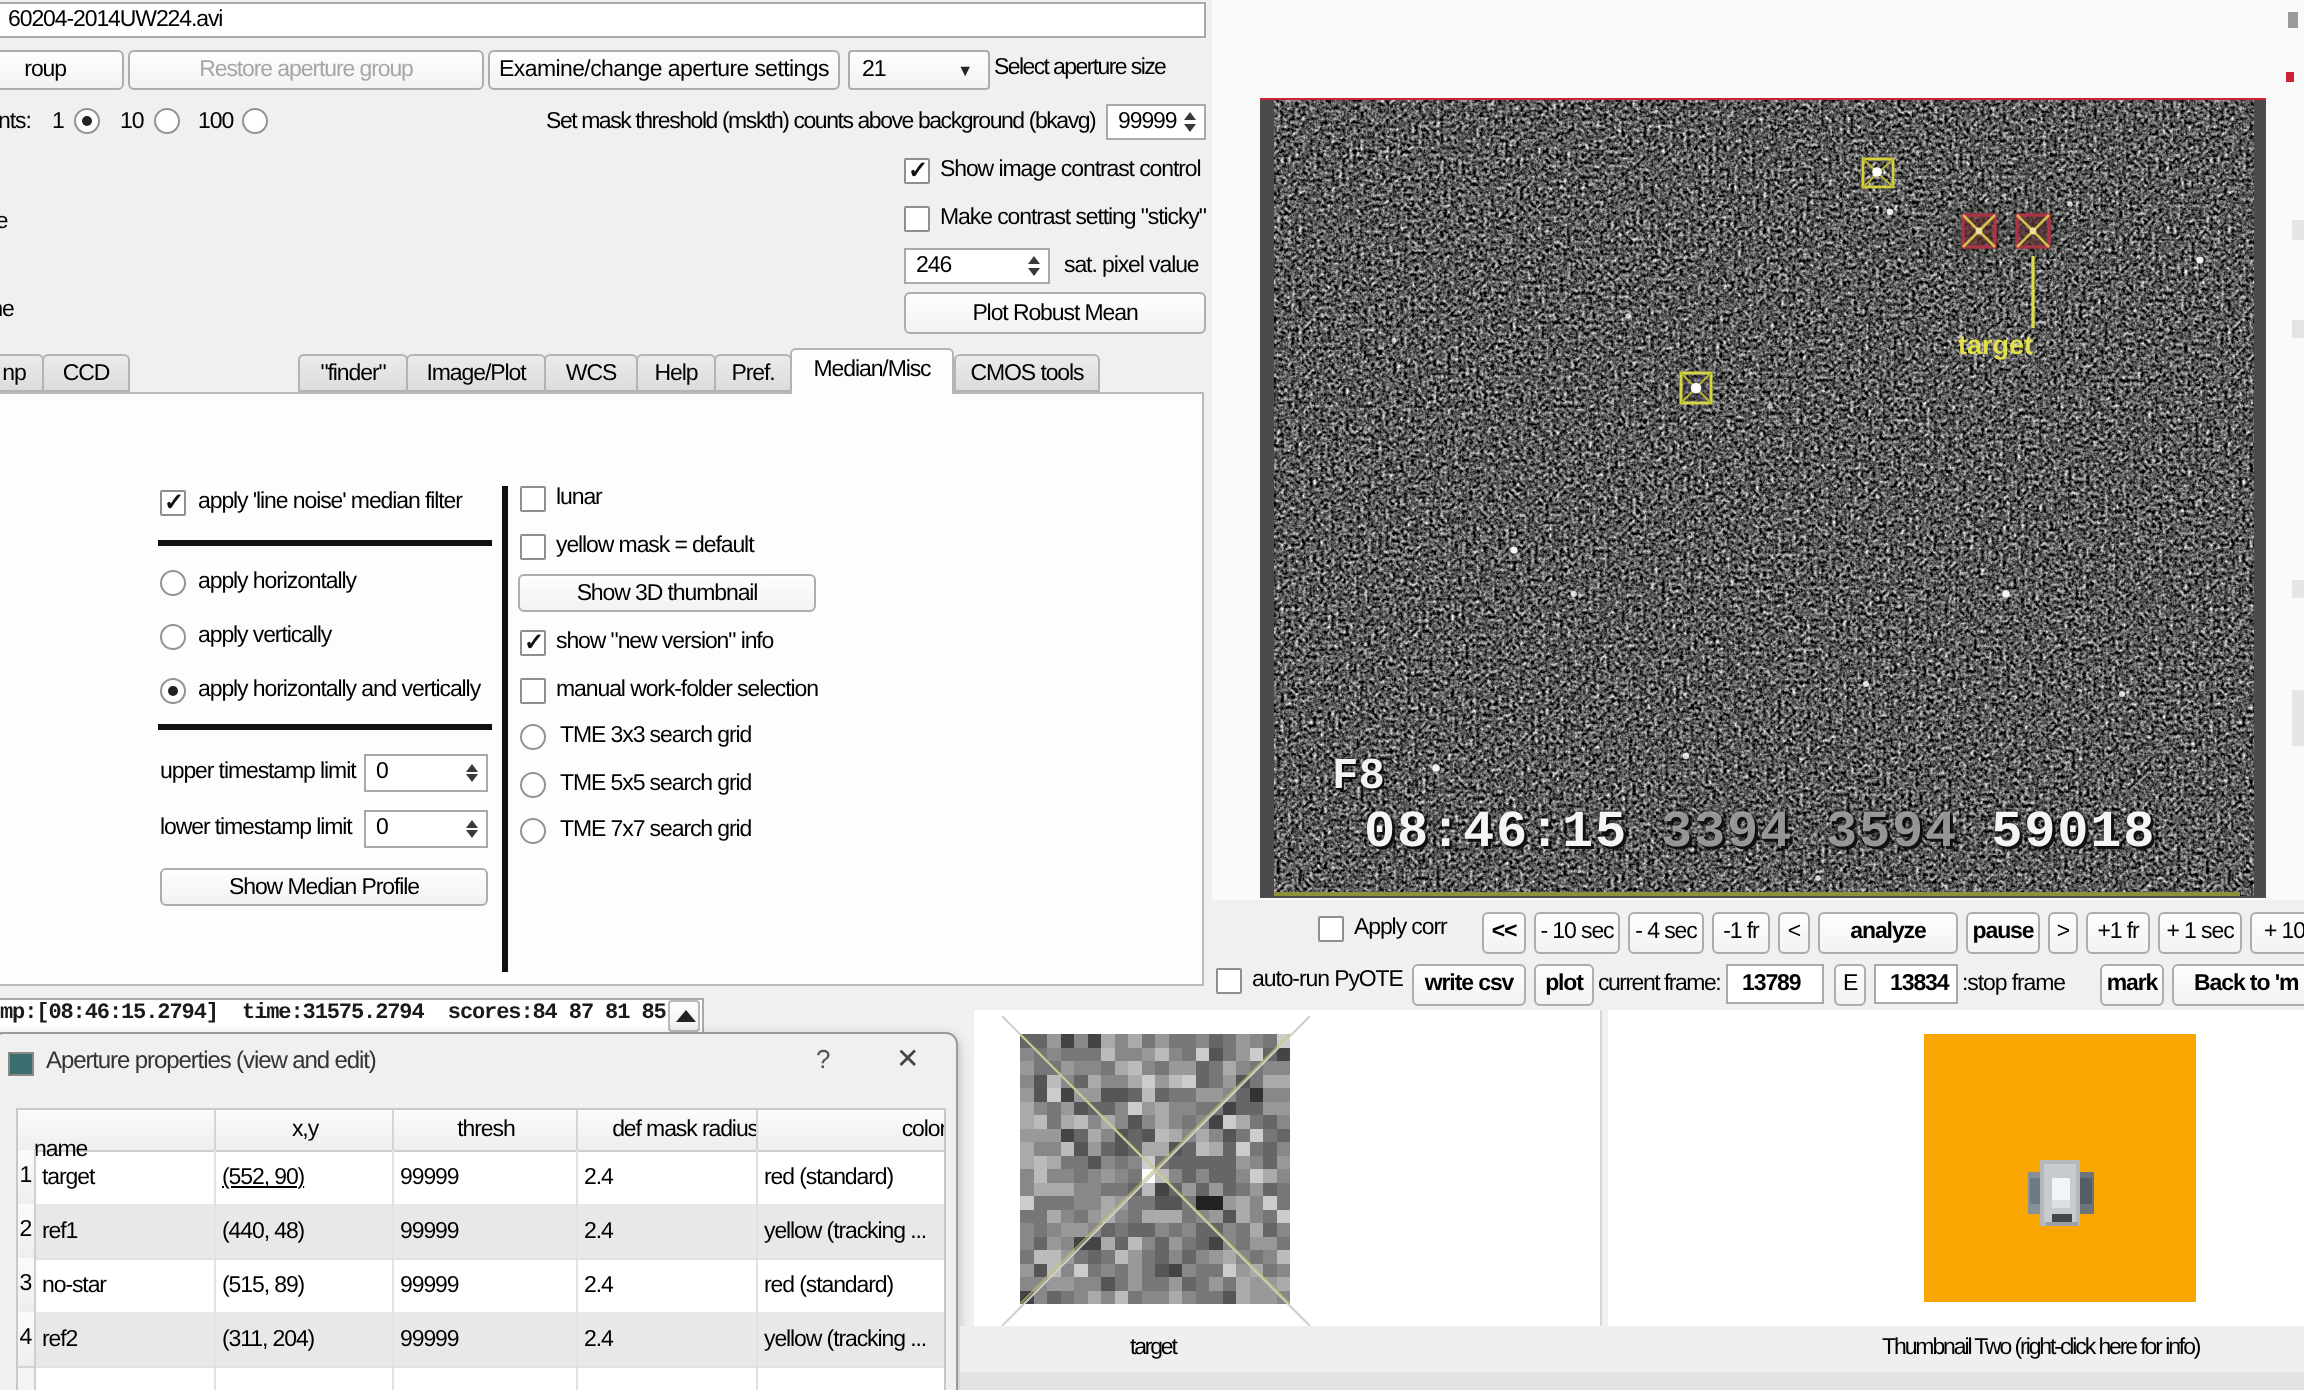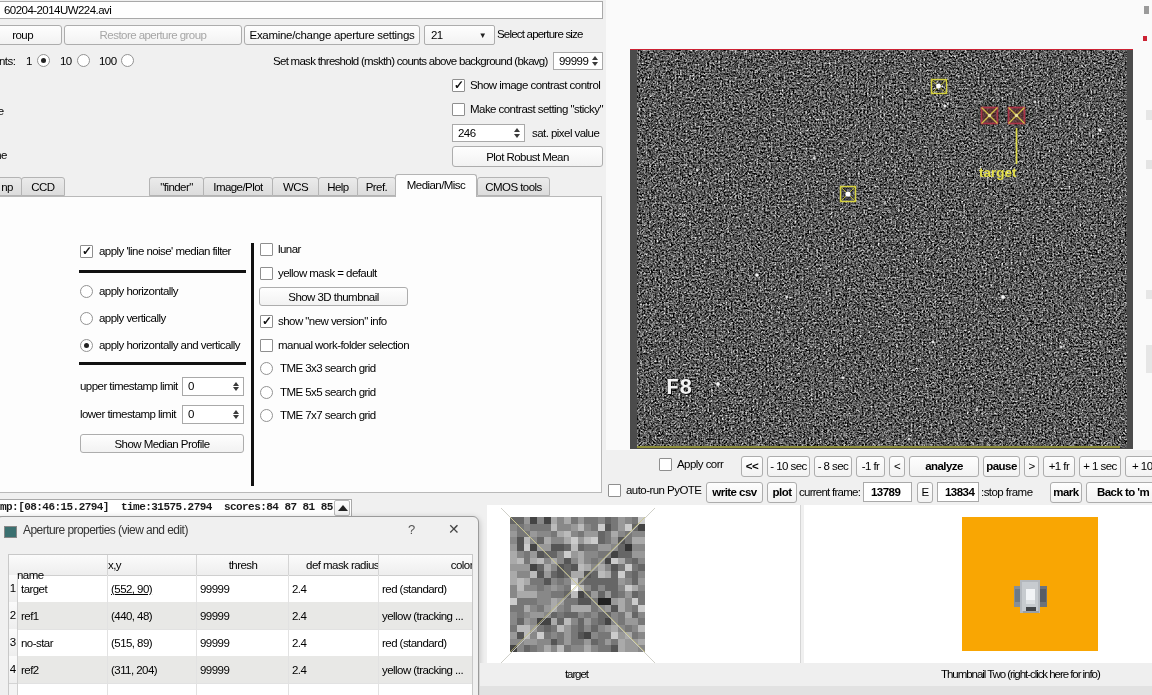--- a/index.html
+++ b/index.html
@@ -200,28 +200,29 @@
       <rect x="378.5" y="58.5" width="16" height="16" stroke="#ab3448" stroke-width="1.7" fill="rgba(115,42,48,0.45)"></rect>
       <path d="M378.5 58.5 L394.5 74.5 M394.5 58.5 L378.5 74.5" stroke="#d2c24a" stroke-width="1.3"></path>
       <circle cx="386.5" cy="66.5" r="1.7" fill="#e8e29a"></circle>
 
       <path d="M386.5 79 L386.5 115" stroke="#e0dc48" stroke-width="1.6"></path>
     </g>
     <text x="349" y="128" font-family="Liberation Sans,sans-serif" font-size="13.5" font-weight="bold" fill="#e4e04a" letter-spacing="0">target</text>
   </svg>
 
   <div class="abs" style="left:36px;top:327px;font-family:'Liberation Mono',monospace;font-weight:bold;font-size:22px;letter-spacing:0;color:#f2f2f2;text-shadow:0 0 2px #000,1px 1px 0 #111;">F8</div>
+  <div class="abs" style="left:52px;top:352px;font-family:'Liberation Mono',monospace;font-weight:bold;font-size:26px;letter-spacing:0.9px;white-space:pre;text-shadow:0 0 2px #000,1.5px 1.5px 0 #151515;"><span style="color:#f4f4f4;">08:46:15</span><span style="color:rgba(185,185,185,0.8);"> 3394 3594</span><span style="color:#f4f4f4;"> 59018</span></div>
   <div class="abs" style="left:7px;top:397.5px;width:483px;height:1.5px;background:#90903a;z-index:5;"></div>
 </div>
 
 <div class="cb" style="left:659px;top:458px;"></div>
 <div class="lbl" style="left:677px;top:458px;">Apply corr</div>
 <div class="btn" style="left:741px;top:456px;width:22px;height:21px;font-weight:bold;">&lt;&lt;</div>
 <div class="btn" style="left:767px;top:456px;width:43px;height:21px;">- 10 sec</div>
-<div class="btn" style="left:814px;top:456px;width:38px;height:21px;">- 8 sec</div>
+<div class="btn" style="left:814px;top:456px;width:38px;height:21px;">- 4 sec</div>
 <div class="btn" style="left:856px;top:456px;width:29px;height:21px;">-1 fr</div>
 <div class="btn" style="left:889px;top:456px;width:16px;height:21px;">&lt;</div>
 <div class="btn" style="left:909px;top:456px;width:70px;height:21px;font-weight:bold;">analyze</div>
 <div class="btn" style="left:983px;top:456px;width:37px;height:21px;font-weight:bold;">pause</div>
 <div class="btn" style="left:1024px;top:456px;width:15px;height:21px;">&gt;</div>
 <div class="btn" style="left:1043px;top:456px;width:32px;height:21px;">+1 fr</div>
 <div class="btn" style="left:1079px;top:456px;width:42px;height:21px;">+ 1 sec</div>
 <div class="btn" style="left:1125px;top:456px;width:40px;height:21px;text-align:left;padding-left:6px;">+ 10</div>
 
 <div class="cb" style="left:608px;top:484px;"></div>
@@ -239,21 +240,21 @@
 <div class="abs" style="left:-4px;top:516px;width:483px;height:190px;background:#f0f0f0;border:1px solid #9a9a9a;border-radius:6px 6px 0 0;box-sizing:border-box;box-shadow:0 2px 6px rgba(0,0,0,0.25);"></div>
 <div class="abs" style="left:4px;top:526px;width:11px;height:10px;background:#3a6f6f;border:1px solid #888;"></div>
 <div class="abs" style="left:23px;top:523px;font-size:12px;color:#333;">Aperture properties (view and edit)</div>
 <div class="abs" style="left:408px;top:522px;font-size:13px;color:#555;">?</div>
 <div class="abs" style="left:448px;top:521px;font-size:14px;color:#444;">✕</div>
 
 <div class="abs" style="left:8px;top:554px;width:465px;height:150px;background:#fff;border:1px solid #c8c8c8;box-sizing:border-box;overflow:hidden;">
 
   <div class="abs" style="left:0;top:0;width:465px;height:20px;background:linear-gradient(#fbfbfb,#eeeeee);border-bottom:1px solid #cfcfcf;"></div>
   <div class="abs" style="left:8px;top:10px;width:90px;height:20px;line-height:20px;text-align:left;">name</div>
-  <div class="abs" style="left:98px;top:0;width:89px;height:20px;line-height:20px;text-align:left;border-left:1px solid #d4d4d4;">x,y</div>
+  <div class="abs" style="left:98px;top:0;width:89px;height:20px;line-height:20px;text-align:center;border-left:1px solid #d4d4d4;">x,y</div>
   <div class="abs" style="left:187px;top:0;width:92px;height:20px;line-height:20px;text-align:center;border-left:1px solid #d4d4d4;">thresh</div>
   <div class="abs" style="left:279px;top:0;width:90px;height:20px;line-height:20px;text-align:right;border-left:1px solid #d4d4d4;">def mask radius</div>
   <div class="abs" style="left:369px;top:0;width:94px;height:20px;line-height:20px;text-align:right;border-left:1px solid #d4d4d4;">color</div>
 
   <div class="abs" style="left:0;top:20px;width:8px;height:120px;background:#f4f4f4;"></div>
   <div class="abs" style="left:0;top:20px;width:8px;height:27px;background:linear-gradient(#fbfbfb,#eee);border-bottom:1px solid #d4d4d4;text-align:center;line-height:27px;letter-spacing:0;">1</div>
   <div class="abs" style="left:0;top:47px;width:8px;height:27px;background:linear-gradient(#fbfbfb,#eee);border-bottom:1px solid #d4d4d4;text-align:center;line-height:27px;letter-spacing:0;">2</div>
   <div class="abs" style="left:0;top:74px;width:8px;height:27px;background:linear-gradient(#fbfbfb,#eee);border-bottom:1px solid #d4d4d4;text-align:center;line-height:27px;letter-spacing:0;">3</div>
   <div class="abs" style="left:0;top:101px;width:8px;height:27px;background:linear-gradient(#fbfbfb,#eee);border-bottom:1px solid #d4d4d4;text-align:center;line-height:27px;letter-spacing:0;">4</div>
   <div class="abs" style="left:8px;top:20px;width:1px;height:128px;background:#cfcfcf;"></div>

